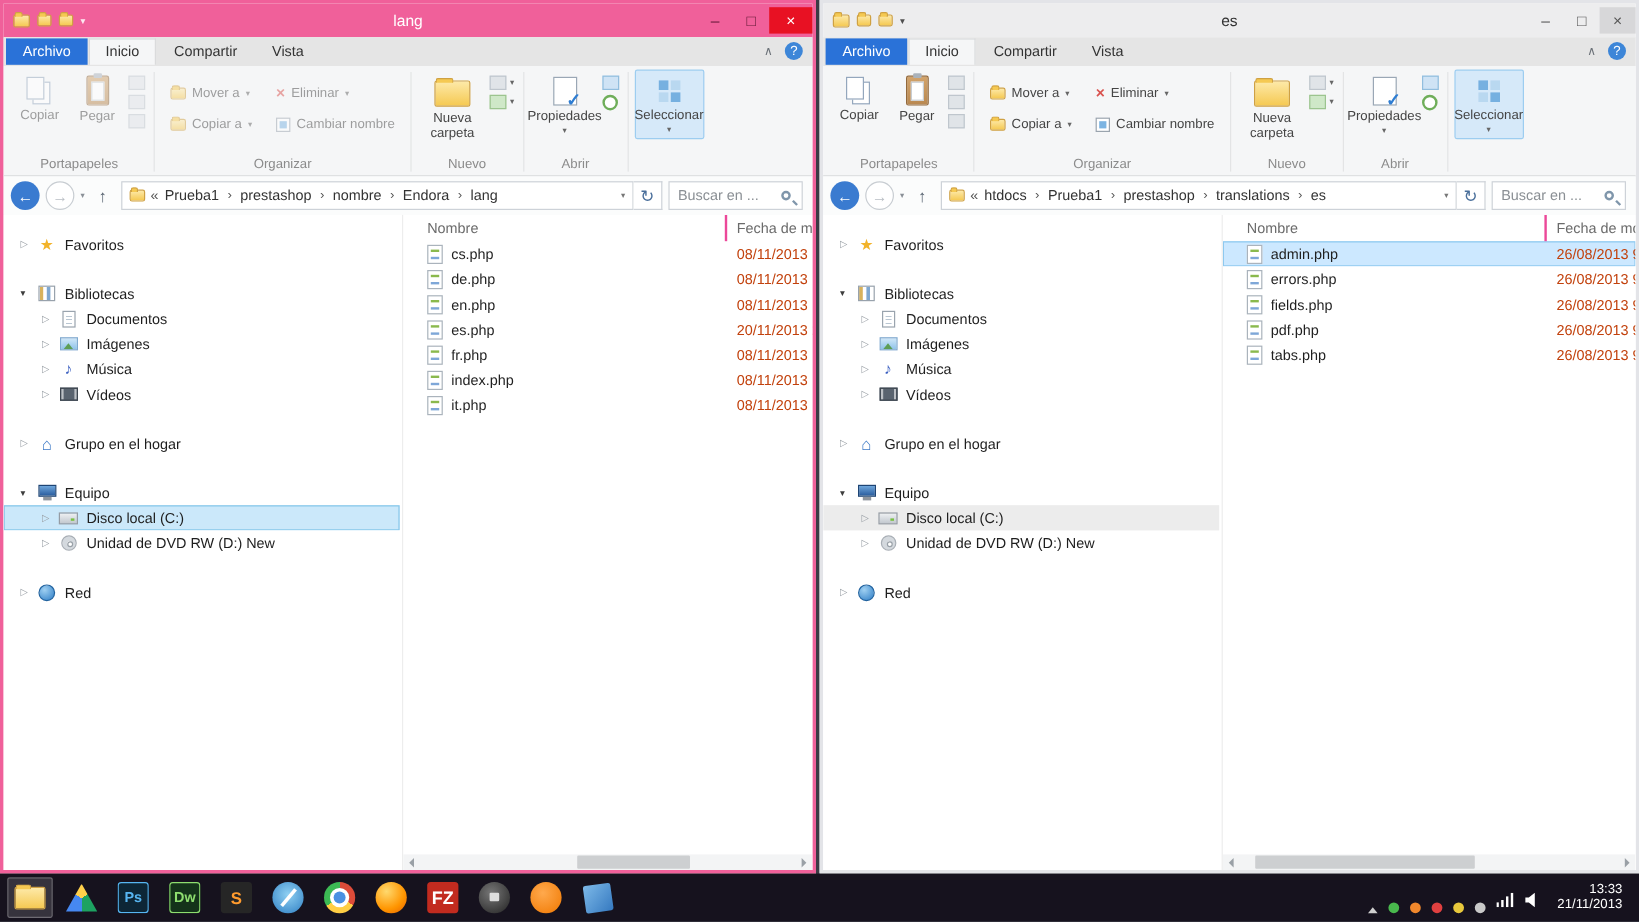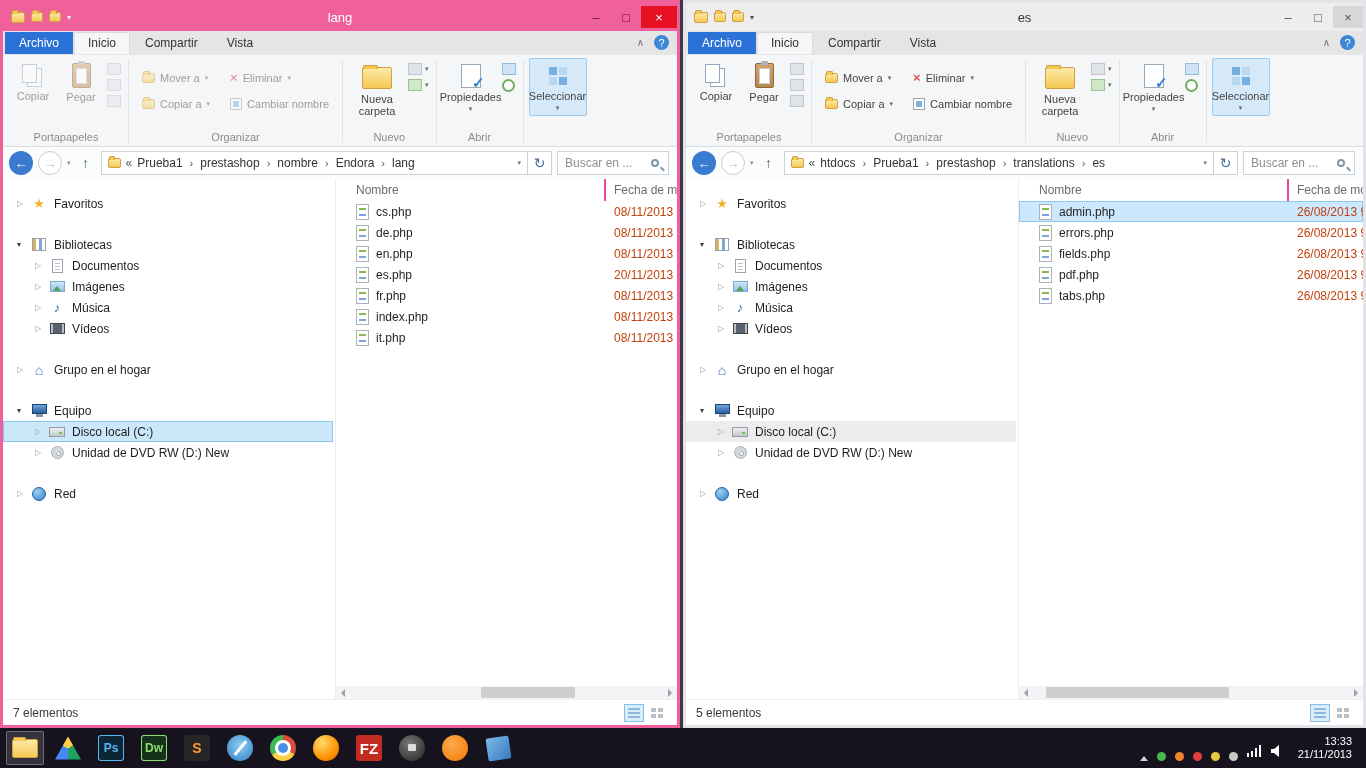--- a/index.html
+++ b/index.html
@@ -452,31 +452,20 @@
         <div class="strack">
               <div class="sthumb" style="left:42%;width:30%"></div>
             </div>
         <span class="sarr r">
               <i></i>
             </span>
       </div>
     </div>
   </div>
 
-  <div class="status">
-    <span class="stext">7 elementos</span>
-    <div class="vbtns">
-      <span class="vbtn on">
-            <i class="vi1"></i>
-          </span>
-      <span class="vbtn">
-            <i class="vi2"></i>
-          </span>
-    </div>
-  </div>
 </div>
 
 <div class="window rightwin">
   <div class="titlebar">
     <div class="qat">
       <span class="fold f-app"></span>
       <span class="fold f-qat"></span>
       <span class="fold f-qat"></span>
       <span class="qdd">▾</span>
     </div>
@@ -741,31 +730,20 @@
         <div class="strack">
               <div class="sthumb" style="left:4%;width:58%"></div>
             </div>
         <span class="sarr r">
               <i></i>
             </span>
       </div>
     </div>
   </div>
 
-  <div class="status">
-    <span class="stext">5 elementos</span>
-    <div class="vbtns">
-      <span class="vbtn on">
-            <i class="vi1"></i>
-          </span>
-      <span class="vbtn">
-            <i class="vi2"></i>
-          </span>
-    </div>
-  </div>
 </div>
 
 <div class="taskbar">
   <div class="tbtn act">
         <span class="fold f-tb"></span>
       </div>
   <div class="tbtn">
         <span class="drive"></span>
       </div>
   <div class="tbtn">

